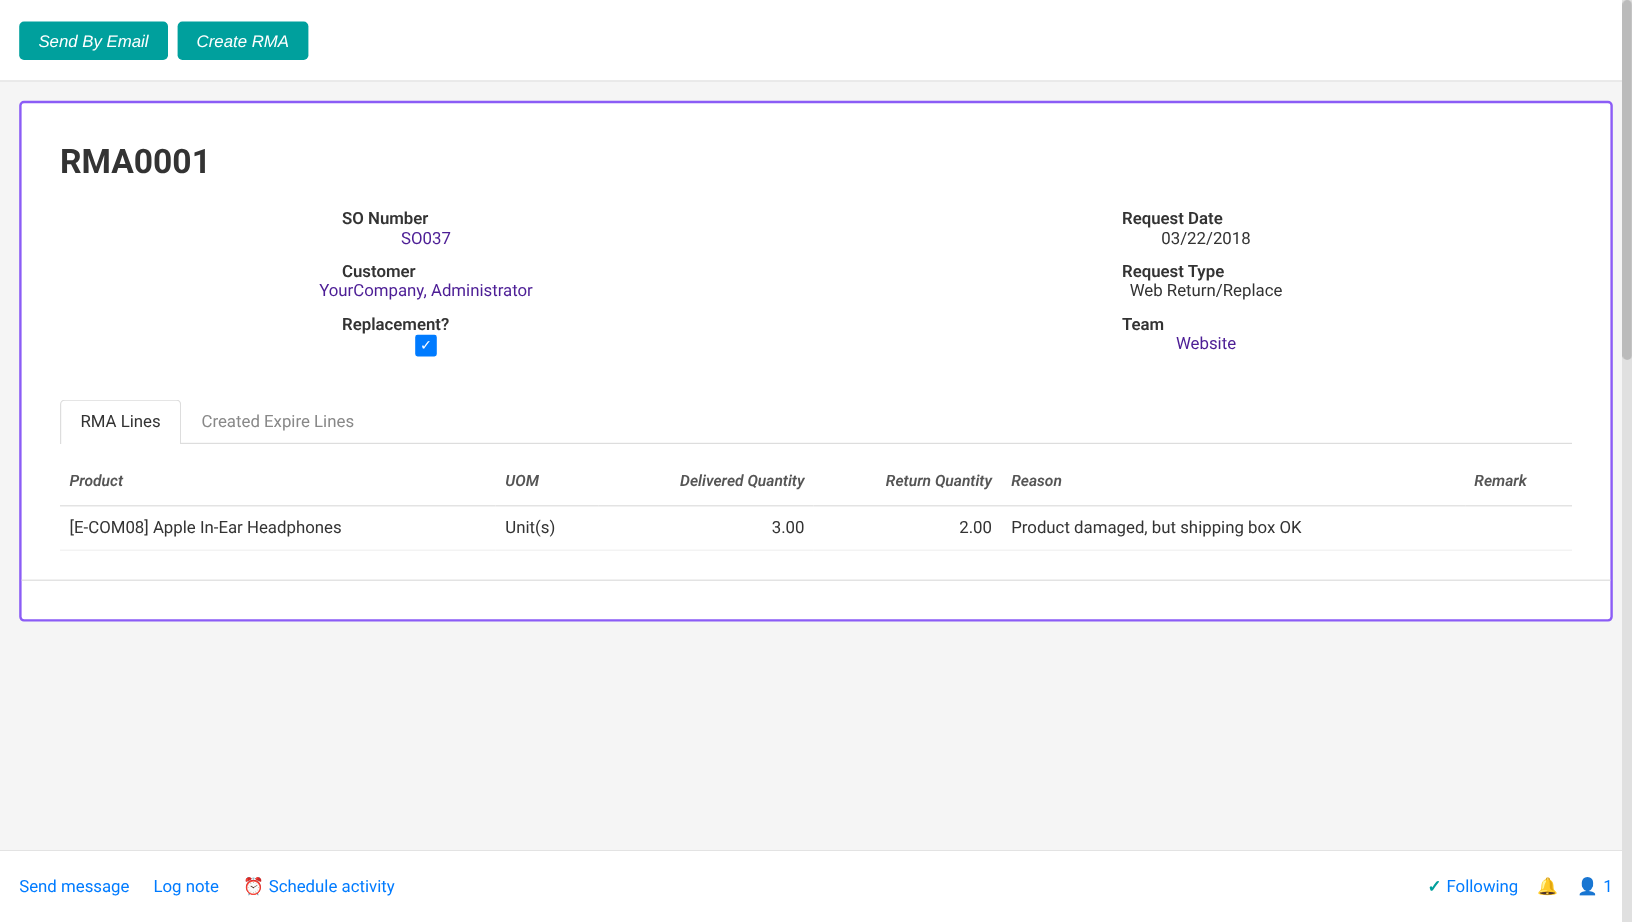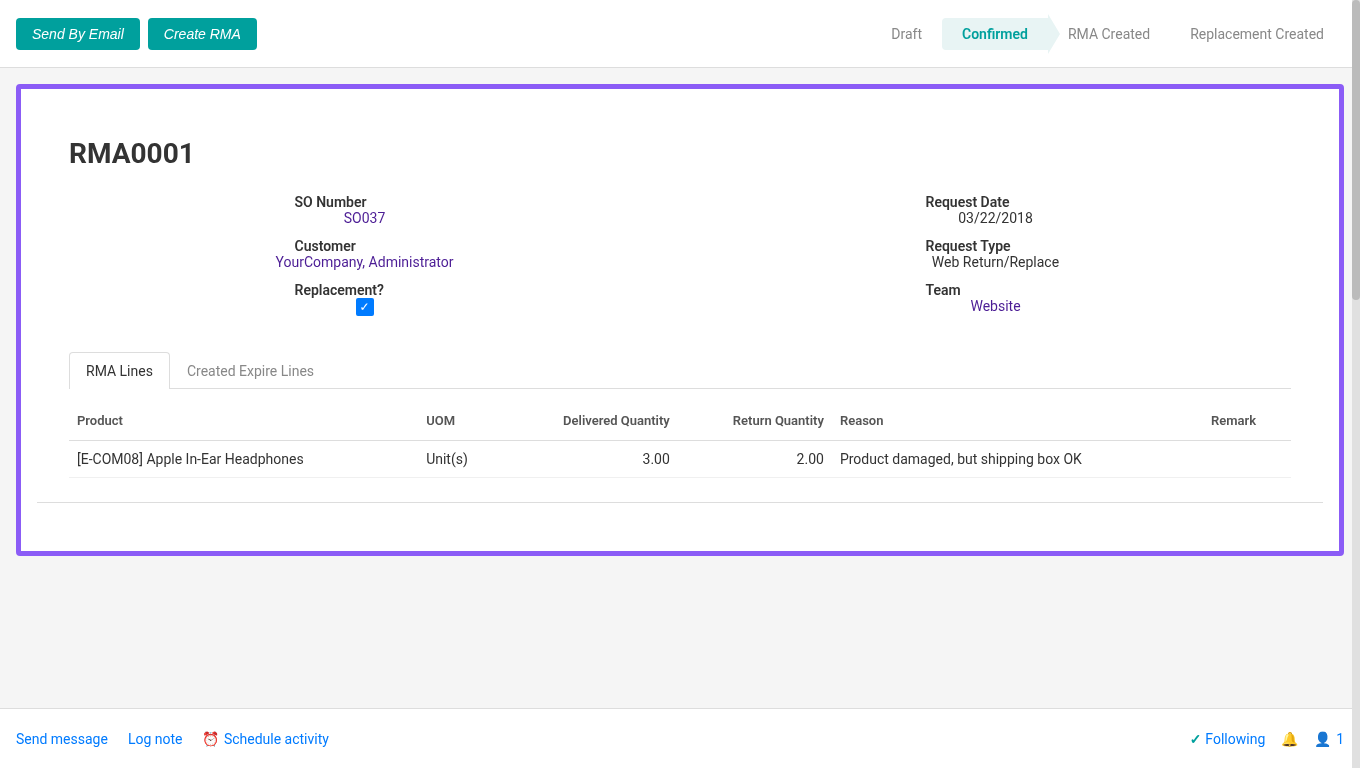--- a/index.html
+++ b/index.html
@@ -64,23 +64,23 @@
       border-radius: 4px 0 0 4px;
     }
 
     
     .main-content {
       padding: 16px;
       min-height: calc(100vh - 68px - 60px);
     }
     .form-card {
       background: #fff;
-      border: 5px solid #8b5cf6;
+      border: 2px solid #8b5cf6;
       border-radius: 4px;
-      padding: 48px;
+      padding: 32px;
       margin-bottom: 0;
     }
 
     .record-title {
       font-size: 28px;
       font-weight: 700;
       color: #333;
       margin-bottom: 24px;
     }
 
@@ -153,20 +153,21 @@
       width: 100%;
       border-collapse: collapse;
     }
     .data-table th {
       text-align: left;
       font-weight: 600;
       color: #555;
       padding: 8px 8px 12px 8px;
       border-bottom: 1px solid #ddd;
       font-size: 13px;
+      font-style: italic;
     }
     .data-table td {
       padding: 10px 8px;
       color: #333;
       font-size: 14px;
       border-bottom: 1px solid #f0f0f0;
     }
     .data-table td:nth-child(3),
     .data-table td:nth-child(4) {
       text-align: right;
@@ -247,26 +248,20 @@
     .bell-icon { font-size: 14px; color: #888; cursor: pointer; }
   </style>
 </head>
 <body>
 
 <div class="toolbar">
   <div class="toolbar-left">
     <button class="btn-green">Send By Email</button>
     <button class="btn-green">Create RMA</button>
   </div>
-  <div class="status-bar" id="status-bar-container">
-      <div class="status-step">Draft</div>
-      <div class="status-step active">Confirmed</div>
-      <div class="status-step">RMA Created</div>
-      <div class="status-step">Replacement Created</div>
-    </div>
 </div>
 
 <div class="main-content">
   <div class="form-card">
     <div class="record-title">RMA0001</div>
 
     <div class="fields-grid">
       <div id="fields-left">
           <div class="field-row">
             <span class="field-label">SO Number</span>

